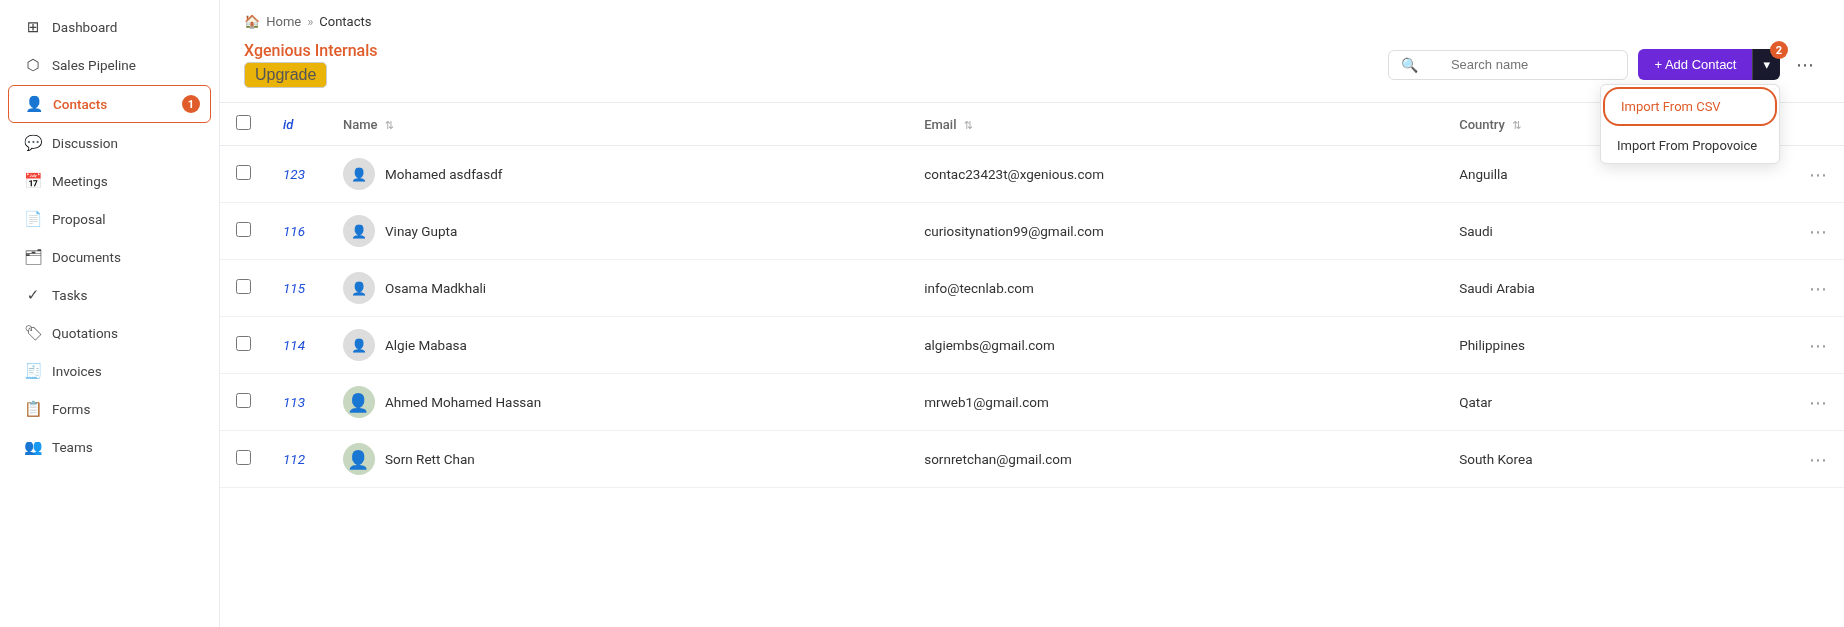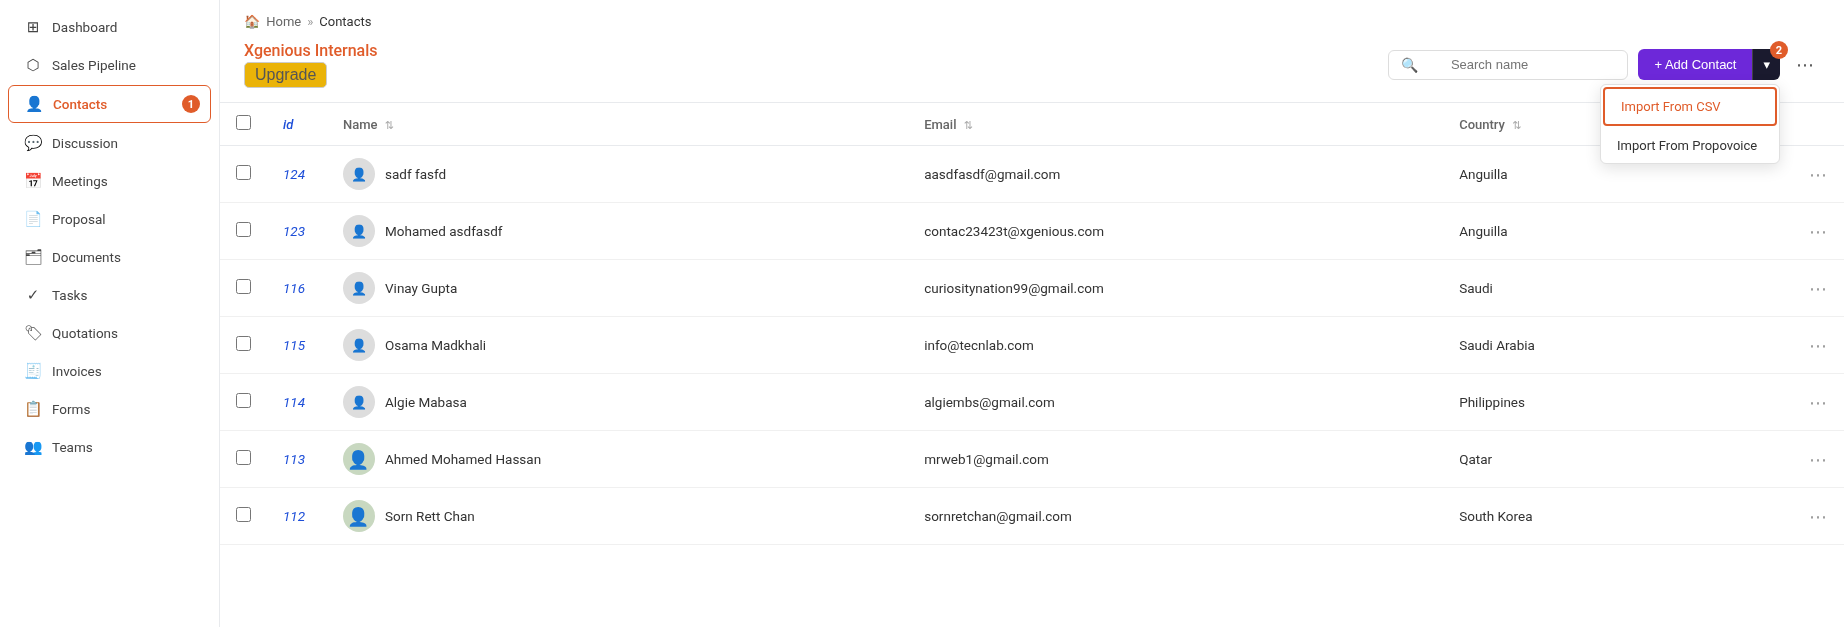--- a/index.html
+++ b/index.html
@@ -179,21 +179,21 @@
       padding: 10px 16px;
       font-size: 13px;
       color: #333;
       cursor: pointer;
       white-space: nowrap;
     }
     .dropdown-item.highlighted {
       border: 2px solid #e05c2a;
       color: #e05c2a;
       margin: 2px;
-      border-radius: 4px;
+      border-radius: 16px;
     }
 
     
     .table-container { flex: 1; overflow-y: auto; }
     table { width: 100%; border-collapse: collapse; }
     thead tr { border-bottom: 1px solid #e8eaed; }
     th {
       padding: 12px 16px;
       text-align: left;
       font-size: 13px;
@@ -335,35 +335,20 @@
             <input type="checkbox" style="">
           </th>
           <th class="id-cell">id</th>
           <th>Name <span class="sort-icon">⇅</span></th>
           <th>Email <span class="sort-icon">⇅</span></th>
           <th>Country <span class="sort-icon">⇅</span></th>
           <th></th>
         </tr>
       </thead>
       <tbody>
-      <tr>
-    <td class="checkbox-cell">
-      <input type="checkbox" style="">
-    </td>
-    <td class="id-cell">124</td>
-    <td>
-      <div class="name-cell">
-        <div class="avatar">👤</div>
-        <span>sadf fasfd</span>
-      </div>
-    </td>
-    <td>aasdfasdf@gmail.com</td>
-    <td>Anguilla</td>
-    <td class="actions-cell">⋯</td>
-  </tr>
           <tr>
     <td class="checkbox-cell">
       <input type="checkbox" style="">
     </td>
     <td class="id-cell">123</td>
     <td>
       <div class="name-cell">
         <div class="avatar">👤</div>
         <span>Mohamed asdfasdf</span>
       </div>

